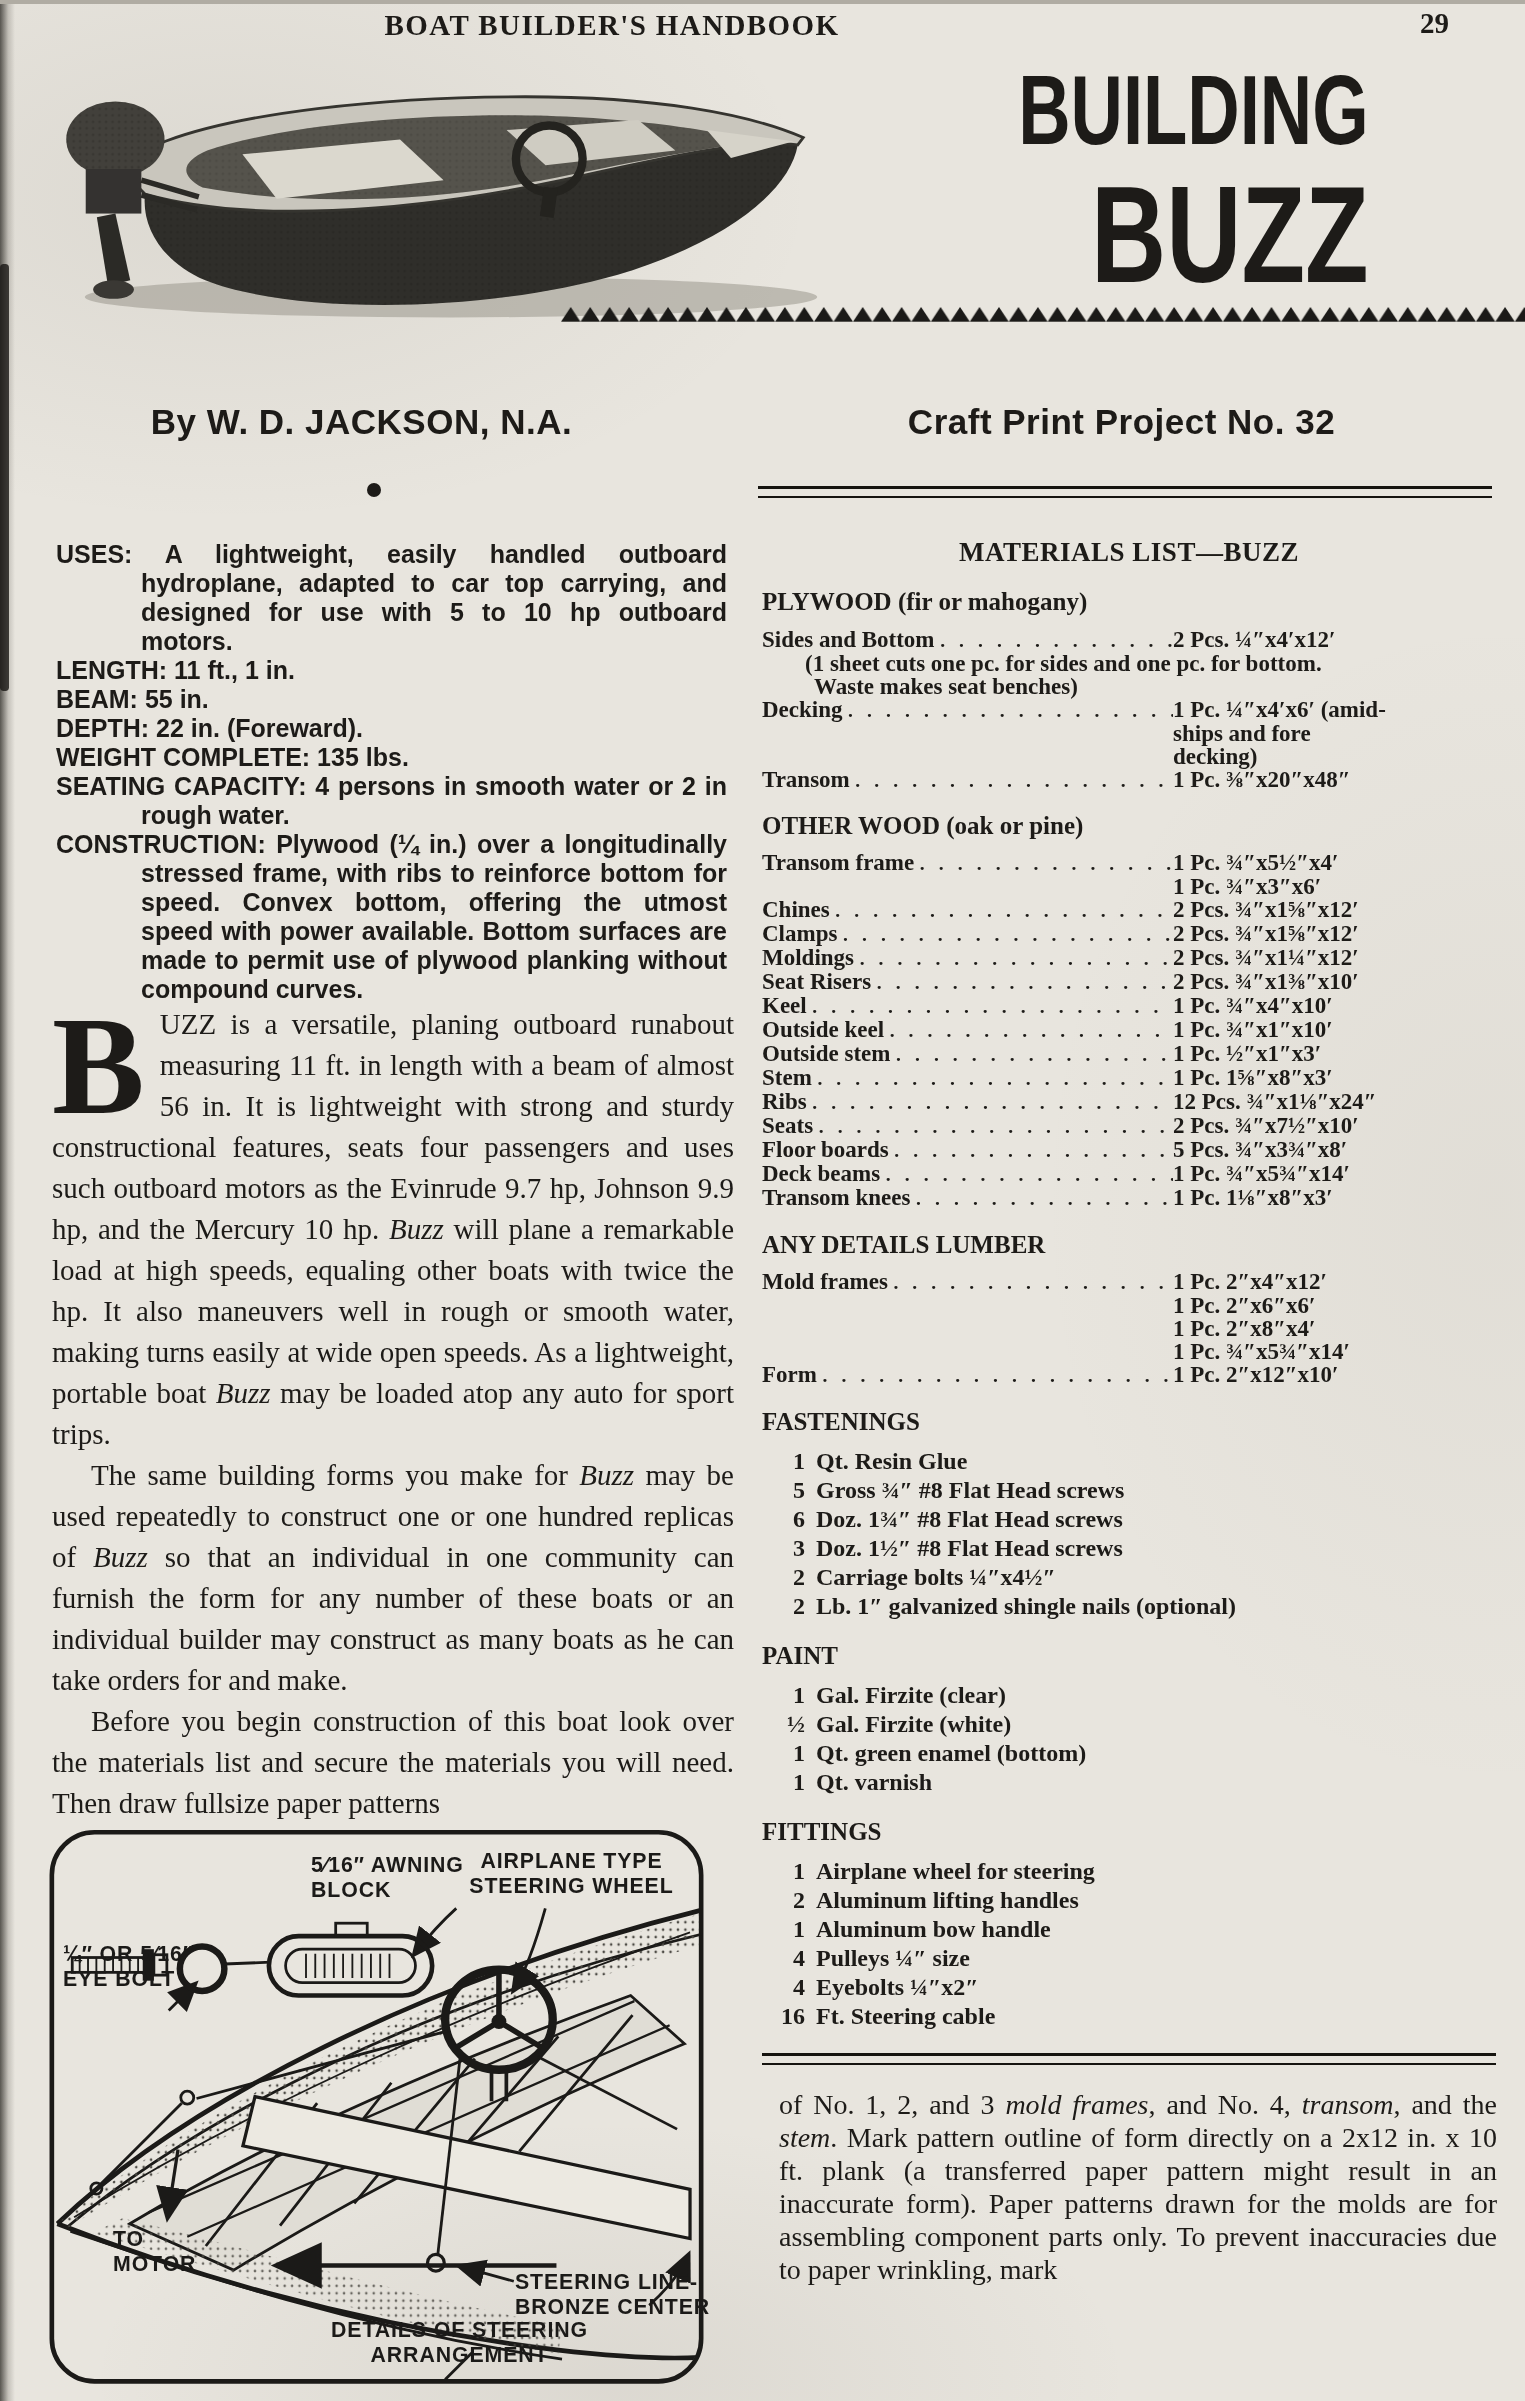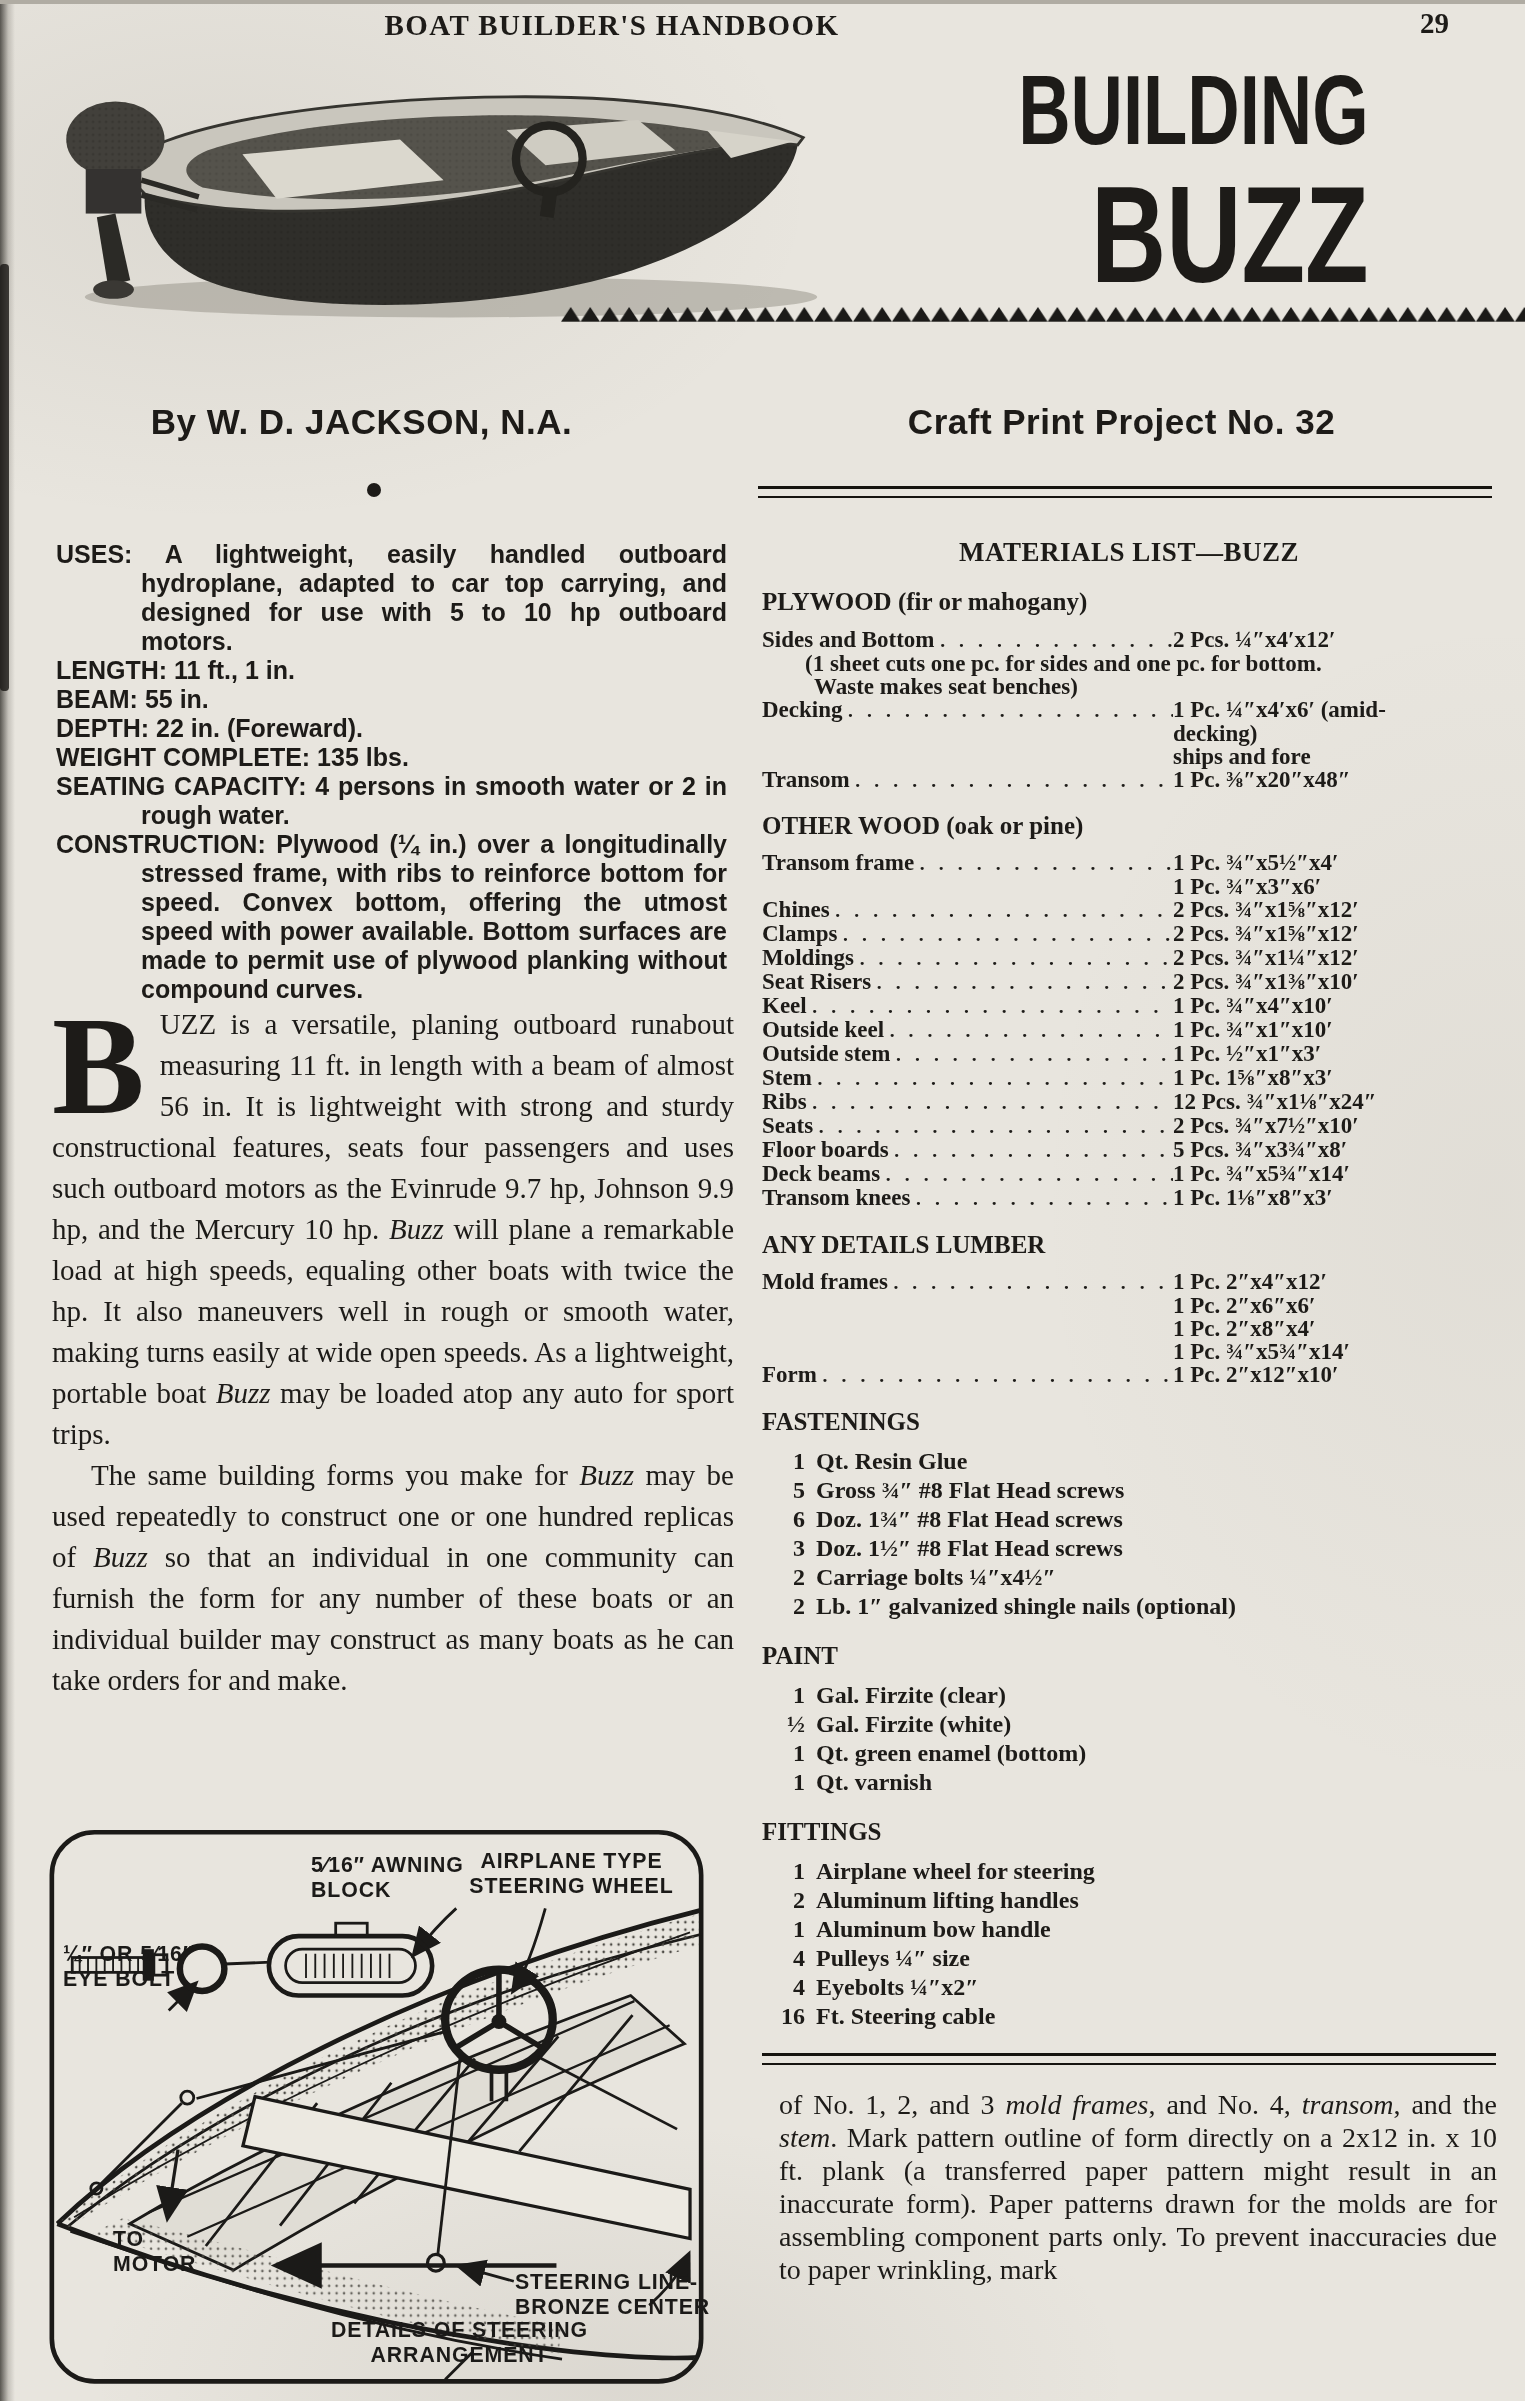--- a/index.html
+++ b/index.html
@@ -147,45 +147,46 @@
     <p class="spec"><span>BEAM:</span> <span>55 in.</span></p>
     <p class="spec"><span>DEPTH:</span> <span>22 in. (Foreward).</span></p>
     <p class="spec"><span>WEIGHT COMPLETE:</span> <span>135 lbs.</span></p>
     <p class="spec"><span>SEATING CAPACITY:</span> <span>4 persons in smooth water or 2 in rough water.</span></p>
     <p class="spec"><span>CONSTRUCTION:</span> <span>Plywood (¼ in.) over a longitudinally stressed frame, with ribs to reinforce bottom for speed.  Convex bottom, offering the utmost speed with power available. Bottom surfaces are made to permit use of plywood planking without compound curves.</span></p>
   </div>
 
   <div class="body-copy">
     <p><span class="dropcap">B</span><span><span>UZZ is a versatile, planing outboard runabout measuring 11 ft. in length with a beam of almost 56 in.  It is lightweight with strong and sturdy constructional features, seats four passengers and uses such outboard motors as the Evinrude 9.7 hp, Johnson 9.9 hp, and the Mercury 10 hp.  </span><span class="it">Buzz</span><span> will plane a remarkable load at high speeds, equaling other boats with twice the hp. It also maneuvers well in rough or smooth water, making turns easily at wide open speeds.  As a lightweight, portable boat </span><span class="it">Buzz</span><span> may be loaded atop any auto for sport trips.</span></span></p>
     <p class="indent"><span>The same building forms you make for </span><span class="it">Buzz</span><span> may be used repeatedly to construct one or one hundred replicas of </span><span class="it">Buzz</span><span> so that an individual in one community can furnish the form for any number of these boats or an individual builder may construct as many boats as he can take orders for and make.</span></p>
+    <p class="indent"><span>Before you begin construction of this boat look over the materials list and secure the materials you will need. Then draw fullsize paper patterns</span></p>
   </div>
 
   <div class="materials">
     <div class="m-title">MATERIALS LIST—BUZZ</div>
 
     <div class="m-head first">PLYWOOD (fir or mahogany)</div>
     <div class="mrow">
         <span class="mname">Sides and Bottom</span>
         <span class="mlead"></span>
         <span class="mqty">2 Pcs. ¼″x4′x12′</span>
       </div>
     <div class="mnote n1">(1 sheet cuts one pc. for sides and one pc. for bottom.</div>
     <div class="mnote n2">Waste makes seat benches)</div>
     <div class="mrow">
         <span class="mname">Decking</span>
         <span class="mlead"></span>
         <span class="mqty">1 Pc. ¼″x4′x6′ (amid-</span>
       </div>
     <div class="mrow">
         <span class="mfill"></span>
+        <span class="mqty mq-ind1">ships and fore</span>
+      </div>
+    <div class="mrow">
+        <span class="mfill"></span>
         <span class="mqty mq-ind2">decking)</span>
-      </div>
-    <div class="mrow">
-        <span class="mfill"></span>
-        <span class="mqty mq-ind1">ships and fore</span>
       </div>
     <div class="mrow">
         <span class="mname">Transom</span>
         <span class="mlead"></span>
         <span class="mqty">1 Pc. ⅜″x20″x48″</span>
       </div>
 
     <div class="m-head">OTHER WOOD (oak or pine)</div>
     <div class="mrow">
         <span class="mname">Transom frame</span>

